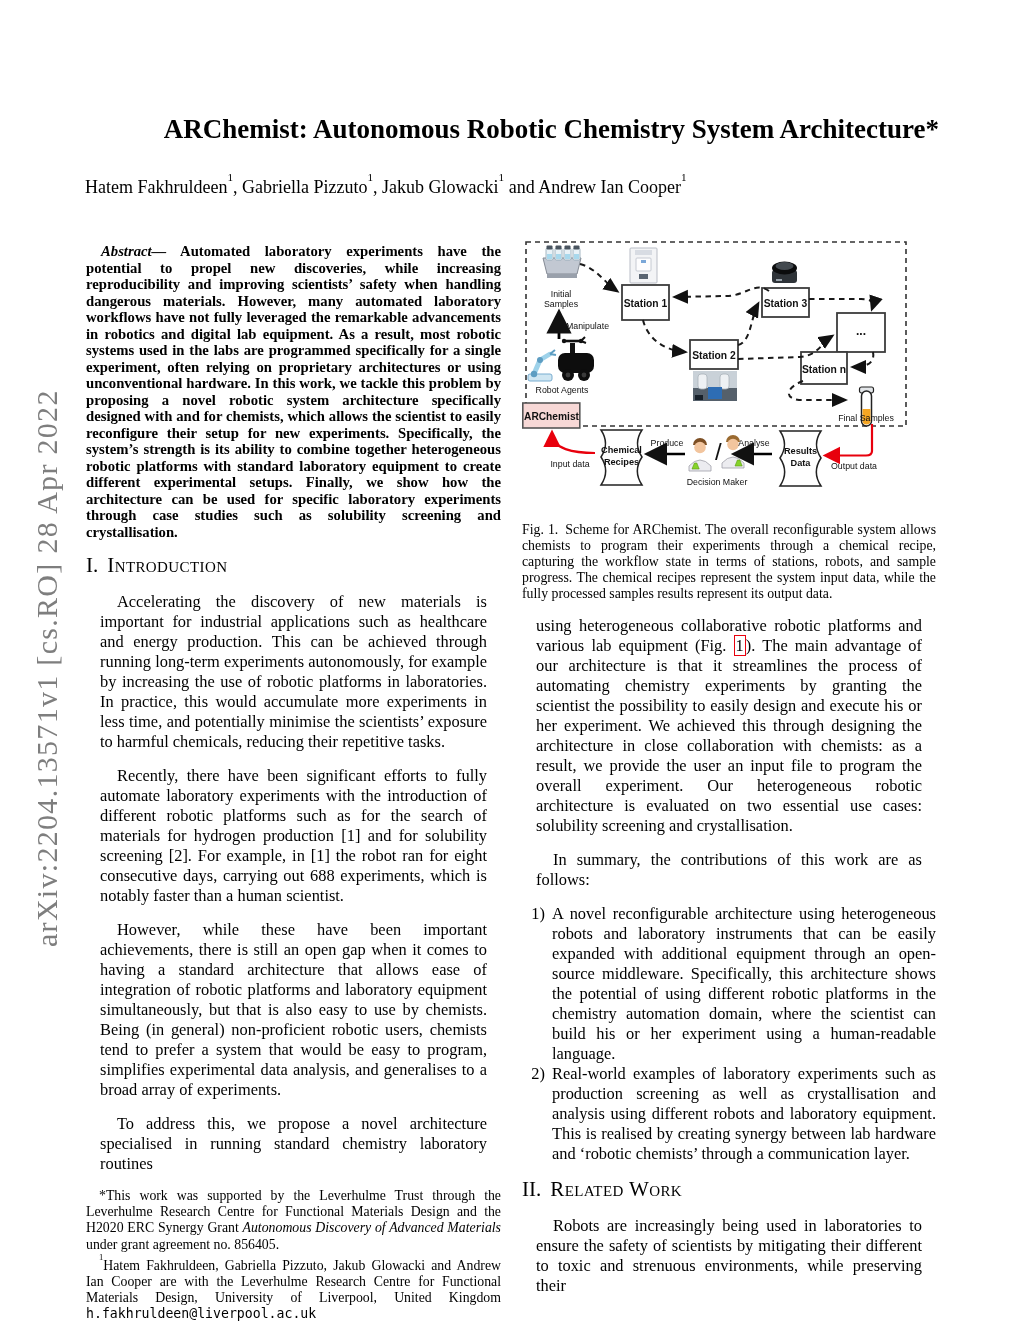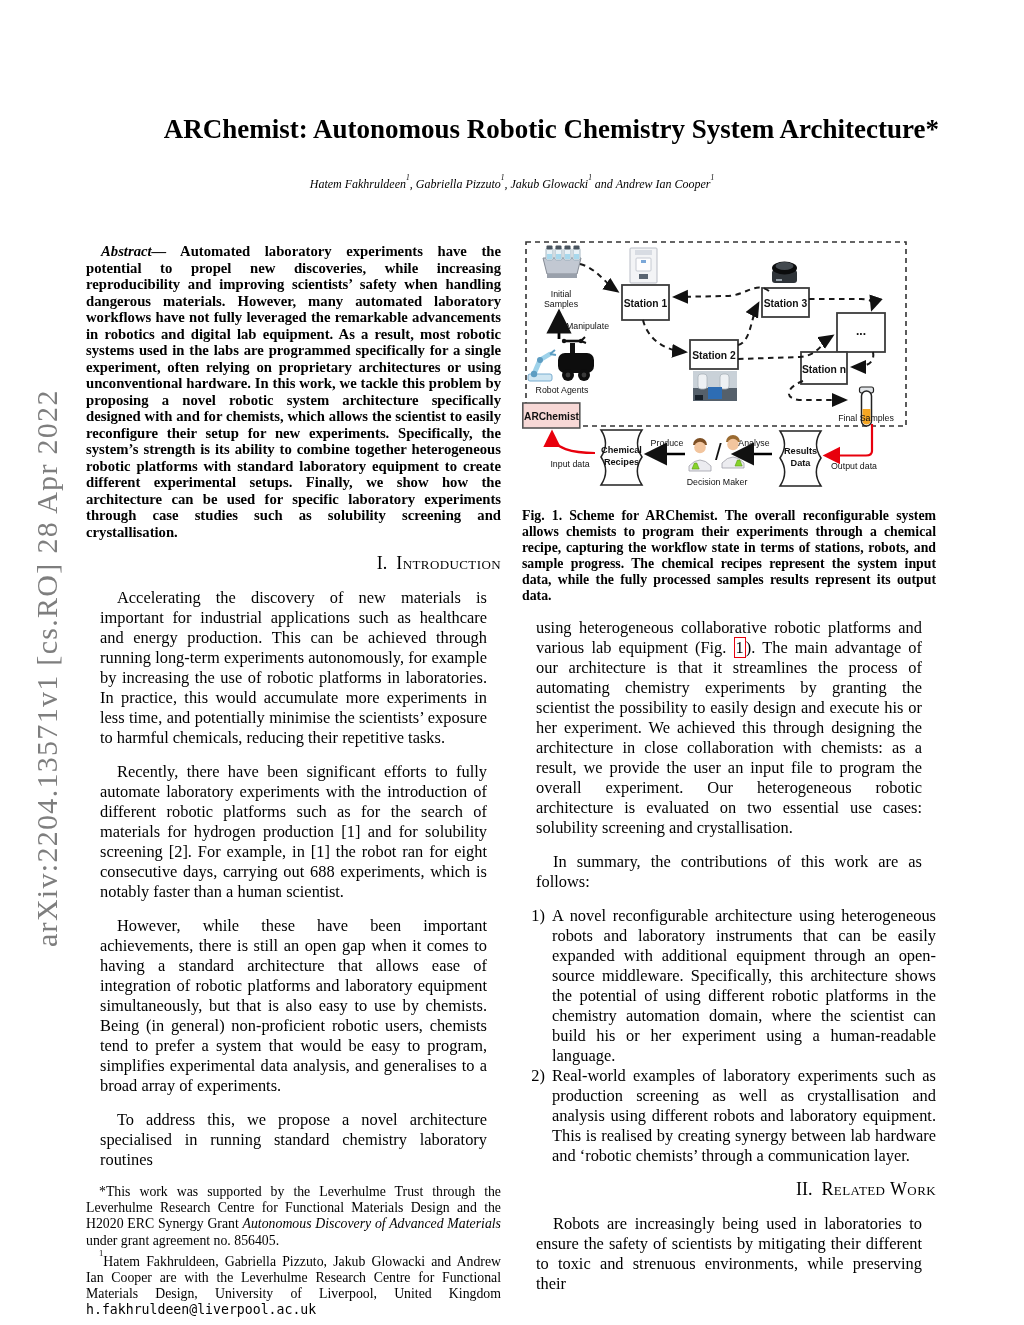--- a/index.html
+++ b/index.html
@@ -11,41 +11,41 @@
     position:absolute; left:30px; top:947px;
     transform:rotate(-90deg); transform-origin:left top;
     white-space:nowrap; font-size:30px; letter-spacing:1.3px; color:#7e7e7e;
   }
   .title {
     position:absolute; left:85px; top:114px; width:854px;
     text-align:right; font-size:27px; font-weight:bold;
   }
   .authors {
     position:absolute; left:85px; top:176px; width:854px;
-    text-align:center; font-size:12px;font-style:italic;
+    font-size:18px;
   }
   .authors sup, .fn sup { font-size:62%; position:relative; top:-0.45em; }
   .col-left  { position:absolute; left:86px;  top:243px; width:415px; }
   .col-right { position:absolute; left:522px; top:240px; width:414px; }
   .abstract {
     font-weight:bold; font-size:14.7px; line-height:16.5px;
     text-align:justify; text-indent:15px; margin:0 0 4px 0;
   }
   .abstract .lead { font-style:italic; }
-  .sec-head { text-align:right; font-size:18px; margin:13px 0 9px 0; }
+  .sec-head { text-align:left; font-size:21px; margin:13px 0 9px 0; }
   .sec-head .num { margin-right:9px; }
   .sec-head .sc { font-variant:small-caps; letter-spacing:0.4px; }
   p.body { font-size:16.4px; line-height:20px; text-align:justify; text-indent:17px; margin:14px; }
   p.noindent { text-indent:0; }
   .fnblock { font-size:13.8px; line-height:16.2px; text-align:justify; }
   .fn { margin:0; text-indent:13px; }
   .email { font-family:"DejaVu Sans Mono", monospace; font-size:13.2px; }
   .fig-svg { display:block; width:414px; height:258px; }
   .fig-svg text { font-family:"Liberation Sans", sans-serif; fill:#111; }
-  .caption { font-size:13.8px; line-height:16px; text-align:justify; margin-top:10px;font-weight:bold; }
+  .caption { font-size:13.8px; line-height:16px; text-align:justify; margin-top:24px; }
   .caption .cap-lead { margin-right:7px; }
   .first-after-fig { margin-top:24px; }
   .figref { border:1.2px solid #e8000d; padding:0 1px; }
   .list { margin:0; }
   .li { display:flex; font-size:16.4px; line-height:20px; }
   .li .num { flex:0 0 30px; text-align:right; padding-right:7px; box-sizing:border-box; }
   .li .txt { flex:1; text-align:justify; }
   .it { font-style:italic; }
 </style>
 </head>

